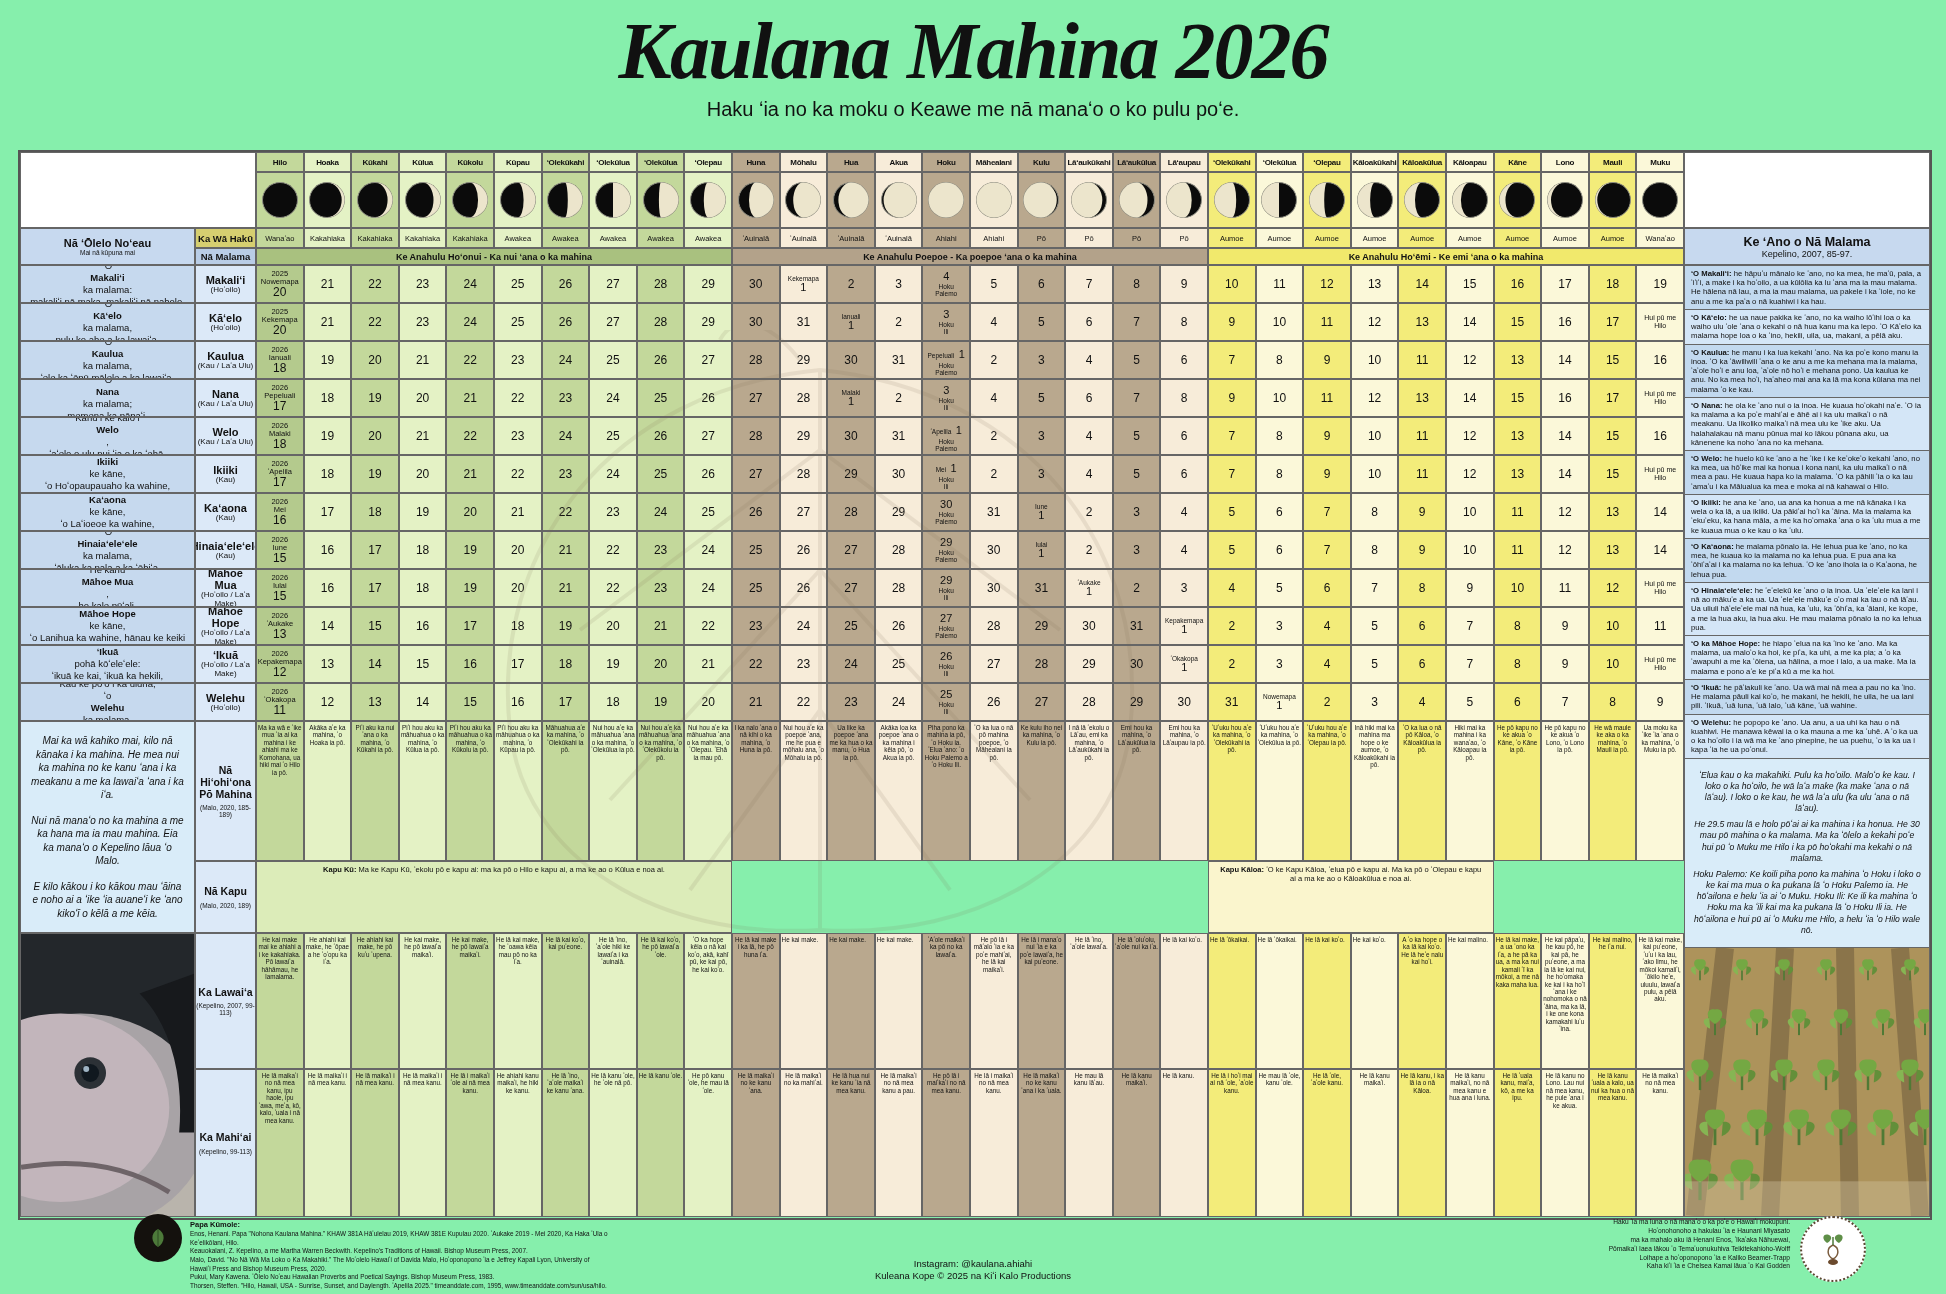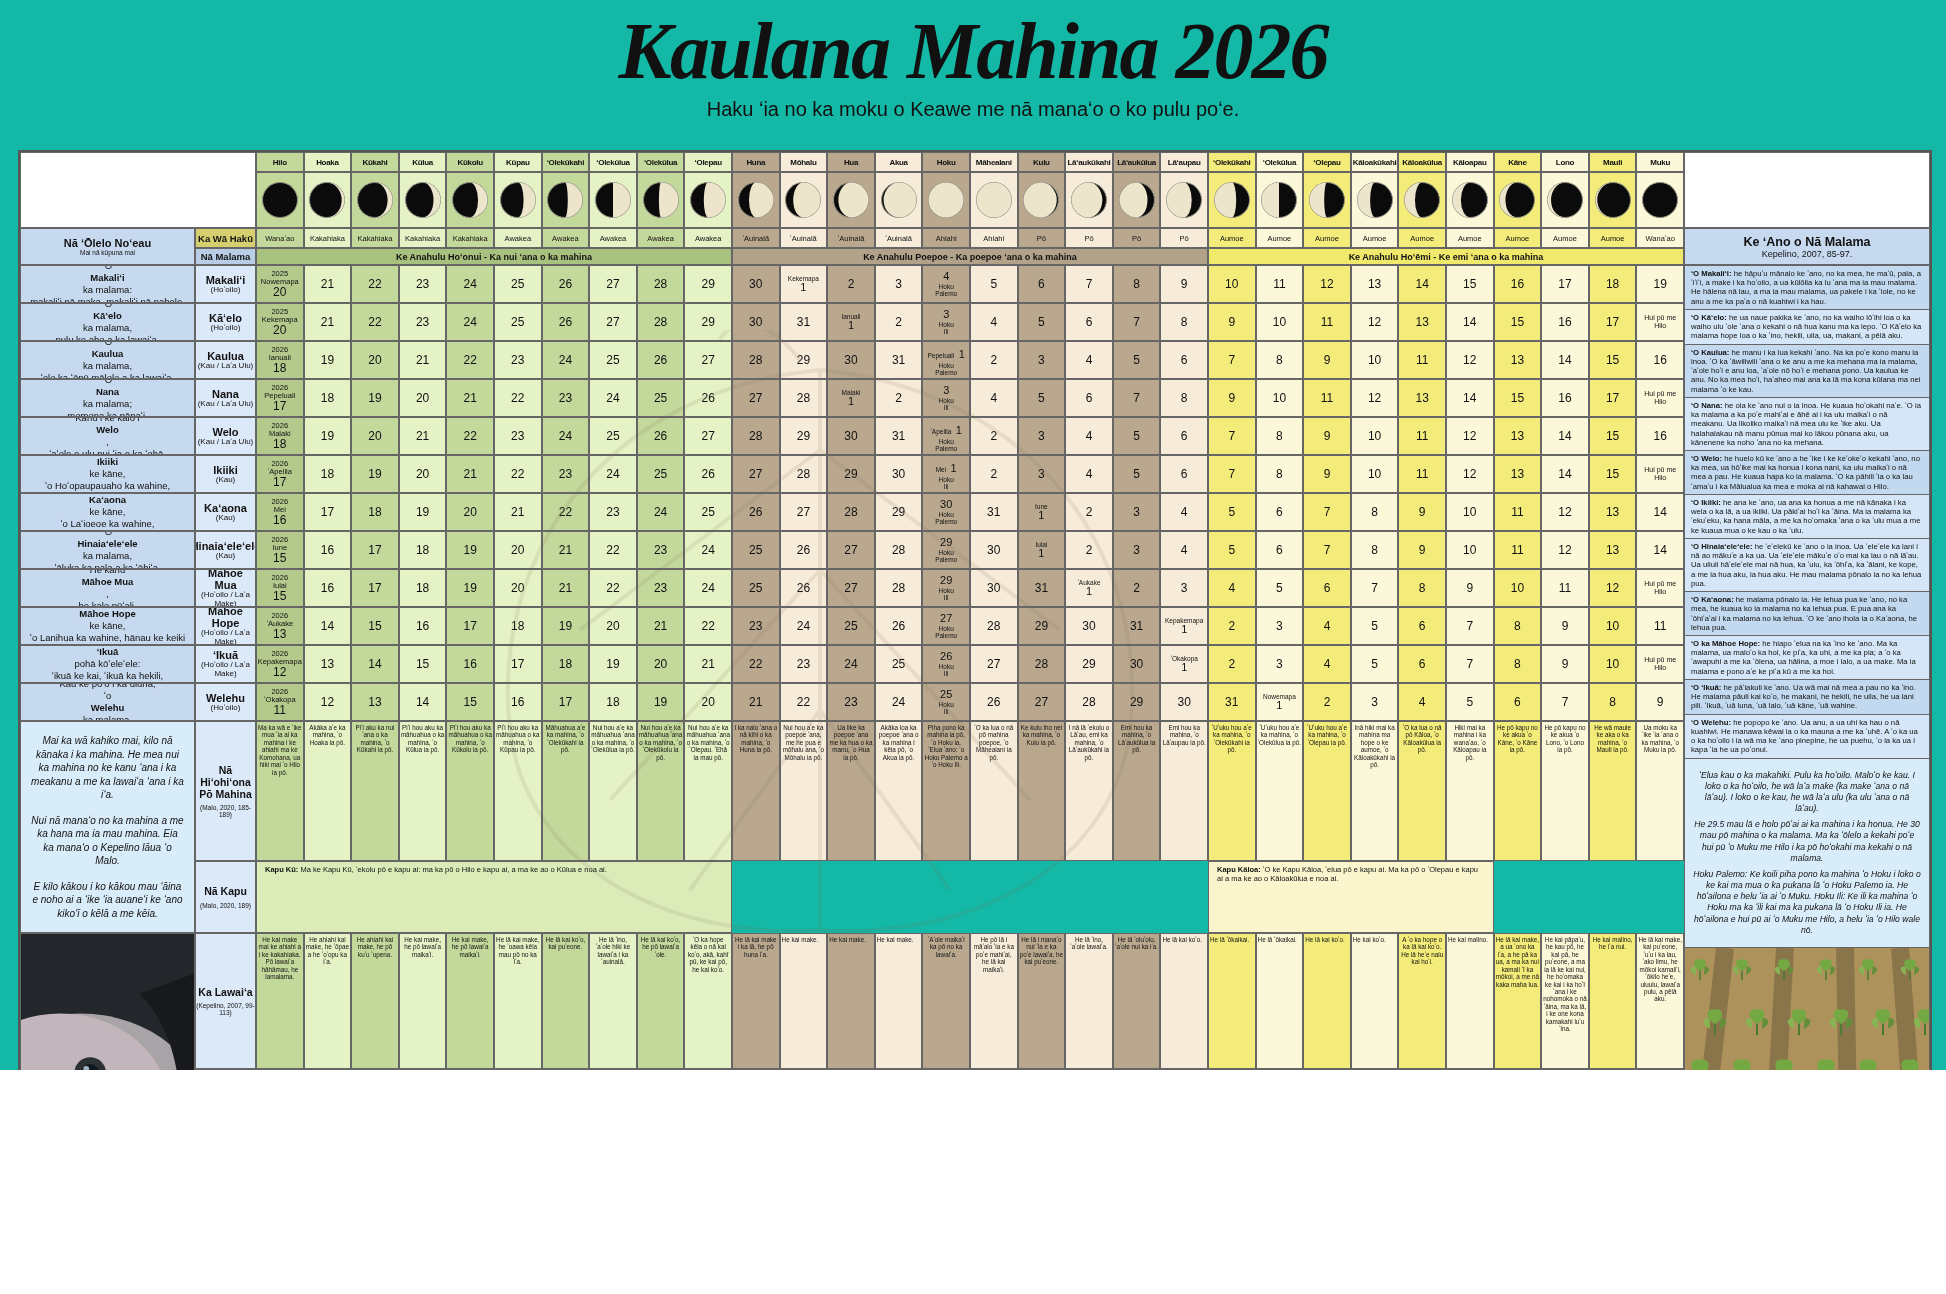--- a/index.html
+++ b/index.html
@@ -1,16 +1,16 @@
 <!DOCTYPE html>
 <html><head>
 <meta charset="utf-8">
 <style>
   html,body{margin:0;padding:0;background:#ffffff;}
-  #page{position:relative;width:1946px;height:1070px;background:#14b8a6;overflow:hidden;
+  #page{position:relative;width:1946px;height:1294px;background:#86efac;overflow:hidden;
         font-family:"Liberation Sans",sans-serif;color:#111;}
   .title{position:absolute;top:6px;left:0;width:100%;text-align:center;
          font-family:"Liberation Serif",serif;font-style:italic;font-size:80px;font-weight:600;
          letter-spacing:-2px;}
   .subtitle{position:absolute;top:98px;left:0;width:100%;text-align:center;font-size:20px;}
   #calendar-grid{position:absolute;left:18px;top:150px;width:1910px;height:1066px;
       display:grid;border:2px solid #555;
       grid-template-columns:175px 61px repeat(30,1fr) 246px;
       grid-template-rows:20px 56px 20px 17px repeat(12,38px) 140px 72px 136px 148px;}
   .c{border:1px solid #666;box-sizing:border-box;display:flex;flex-direction:column;
@@ -25,21 +25,21 @@
   .startcell .yr,.startcell .mo{font-size:7.5px;}
   .startcell .dd{font-size:12px;}
   .prov{font-size:9.5px;line-height:1.25;padding:2px 4px;}
   .mname{font-size:11px;font-weight:bold;line-height:1.1;}
   .mseason{font-size:8px;line-height:1.1;}
   .leftheadtitle{font-size:11px;font-weight:bold;}
   .leftheadsub{font-size:6.5px;}
   .rowlabel .t{font-size:10.5px;font-weight:bold;line-height:1.15;}
   .rowlabel .cite{font-size:6.5px;margin-top:4px;}
   .potext{font-size:6.3px;line-height:1.18;padding:2px 1px;align-items:flex-start;justify-content:flex-start;}
-  .kaputext{font-size:7.5px;line-height:1.2;padding:3px 8px;align-items:flex-start;justify-content:flex-start;text-align:left;display:block;}
+  .kaputext{font-size:7.5px;line-height:1.2;padding:3px 8px;align-items:flex-start;justify-content:flex-start;text-align:center;display:block;}
   .introcell{font-style:italic;font-size:10px;line-height:1.35;padding:8px 10px;background:#d9ecf9;}
   .introcell p{margin:6px 0;}
   .rp-head .t{font-size:12.5px;font-weight:bold;}
   .rp-head .cite{font-size:9px;}
   .rp-body{display:flex;flex-direction:column;border:1px solid #666;box-sizing:border-box;min-height:0;}
   .rp-desc{font-size:7.7px;line-height:1.2;padding:3px 6px;border-bottom:1px solid #666;text-align:left;}
   .rp-sum{font-size:8.6px;font-style:italic;line-height:1.3;padding:6px 8px;background:#d9ecf9;
           border-bottom:1px solid #666;text-align:center;}
   .rp-sum p{margin:5px 0;}
   .photo{flex:1;min-height:0;position:relative;}
@@ -1629,22 +1629,22 @@
         <div class="t">Ke ʻAno o Nā Malama</div>
         <div class="cite">Kepelino, 2007, 85-97.</div>
       </div>
       <div class="rp-body" style="grid-area: 5 / 33 / span 16;">
         <div class="rp-desc" style="background: rgb(194, 217, 239);"><b>ʻO Makaliʻi:</b> he hāpuʻu mānalo ke ʻano, no ka mea, he maʻū, pala, a ʻiʻiʻi, a make i ka hoʻoilo, a ua kūlōlia ka lu ʻana ma ia mau malama. He hālena nā lau, a ma ia mau malama, ua pakele i ka ʻiole, no ke anu a me ka paʻa o nā kuahiwi i ka hau.</div>
         <div class="rp-desc" style="background: rgb(212, 230, 247);"><b>ʻO Kāʻelo:</b> he ua naue pakika ke ʻano, no ka waiho lōʻihi loa o ka waiho ulu ʻole ʻana o kekahi o nā hua kanu ma ka lepo. ʻO Kāʻelo ka malama hope loa o ka ʻino, hekili, uila, ua, makani, a pēlā aku.</div>
         <div class="rp-desc" style="background: rgb(194, 217, 239);"><b>ʻO Kaulua:</b> he manu i ka lua kekahi ʻano. Na ka poʻe kono manu ia inoa. ʻO ka ʻāwiliwili ʻana o ke anu a me ka mehana ma ia malama, ʻaʻole hoʻi e anu loa, ʻaʻole nō hoʻi e mehana pono. Ua kaulua ke anu. No ka mea hoʻi, haʻaheo mai ana ka lā ma kona kūlana ma nei malama ʻo ke kau.</div>
         <div class="rp-desc" style="background: rgb(212, 230, 247);"><b>ʻO Nana:</b> he ola ke ʻano nui o ia inoa. He kuaua hoʻokahi naʻe. ʻO ia ka malama a ka poʻe mahiʻai e āhē ai i ka ulu maikaʻi o nā meakanu. Ua likoliko maikaʻi nā mea ulu ke ʻike aku. Ua halahalakau nā manu pūnua mai ko lākou pūnana aku, ua kānenene ka noho ʻana no ka mehana.</div>
         <div class="rp-desc" style="background: rgb(194, 217, 239);"><b>ʻO Welo:</b> he huelo kū ke ʻano a he ʻike i ke keʻokeʻo kekahi ʻano, no ka mea, ua hōʻike mai ka honua i kona nani, ka ulu maikaʻi o nā mea a pau. He kuaua hapa ko ia malama. ʻO ka pāhili ʻia o ka lau ʻamaʻu i ka Mālualua ka mea e moka ai nā kahawai o Hilo.</div>
         <div class="rp-desc" style="background: rgb(212, 230, 247);"><b>ʻO Ikiiki:</b> he ana ke ʻano, ua ana ka honua a me nā kānaka i ka wela o ka lā, a ua ikiiki. Ua pākiʻai hoʻi ka ʻāina. Ma ia malama ka ʻekuʻeku, ka hana māla, a me ka hoʻomaka ʻana o ka ʻulu mua a me ke kuaua mua o ke kau o ka ʻulu.</div>
+        <div class="rp-desc" style="background: rgb(194, 217, 239);"><b>ʻO Kaʻaona:</b> he malama pōnalo ia. He lehua pua ke ʻano, no ka mea, he kuaua ko ia malama no ka lehua pua. E pua ana ka ʻōhiʻaʻai i ka malama no ka lehua. ʻO ke ʻano ihola ia o Kaʻaona, he lehua pua.</div>
         <div class="rp-desc" style="background: rgb(212, 230, 247);"><b>ʻO Hinaiaʻeleʻele:</b> he ʻeʻelekū ke ʻano o ia inoa. Ua ʻeleʻele ka lani i nā ao mākuʻe a ka ua. Ua ʻeleʻele mākuʻe oʻo mai ka lau o nā lāʻau. Ua uliuli hāʻeleʻele mai nā hua, ka ʻulu, ka ʻōhiʻa, ka ʻālani, ke kope, a me ia hua aku, ia hua aku. He mau malama pōnalo ia no ka lehua pua.</div>
-        <div class="rp-desc" style="background: rgb(194, 217, 239);"><b>ʻO Kaʻaona:</b> he malama pōnalo ia. He lehua pua ke ʻano, no ka mea, he kuaua ko ia malama no ka lehua pua. E pua ana ka ʻōhiʻaʻai i ka malama no ka lehua. ʻO ke ʻano ihola ia o Kaʻaona, he lehua pua.</div>
         <div class="rp-desc" style="background: rgb(212, 230, 247);"><b>ʻO ka Māhoe Hope:</b> he hiapo ʻelua na ka ʻino ke ʻano. Ma ka malama, ua maloʻo ka hoi, ke piʻa, ka uhi, a me ka pia; a ʻo ka ʻawapuhi a me ka ʻōlena, ua hālina, a moe i lalo, a ua make. Ma ia malama e pono aʻe ke piʻa kū a me ka hoi.</div>
         <div class="rp-desc" style="background: rgb(194, 217, 239);"><b>ʻO ʻIkuā:</b> he pāʻiakuli ke ʻano. Ua wā mai nā mea a pau no ka ʻino. He malama pāuli kai koʻo, he makani, he hekili, he uila, he ua lani pili. ʻIkuā, ʻuā luna, ʻuā lalo, ʻuā kāne, ʻuā wahine.</div>
         <div class="rp-desc" style="background: rgb(212, 230, 247);"><b>ʻO Welehu:</b> he popopo ke ʻano. Ua anu, a ua uhi ka hau o nā kuahiwi. He manawa kēwai ia o ka mauna a me ka ʻuhē. A ʻo ka ua o ka hoʻoilo i ia wā ma ke ʻano pinepine, he ua puehu, ʻo ia ka ua i kapa ʻia he ua poʻonui.</div>
         <div class="rp-sum">
           <p>ʻElua kau o ka makahiki. Pulu ka hoʻoilo. Maloʻo ke kau. I loko o ka hoʻoilo, he wā laʻa make (ka make ʻana o nā lāʻau). I loko o ke kau, he wā laʻa ulu (ka ulu ʻana o nā lāʻau).</p>
           <p>He 29.5 mau lā e holo pōʻai ai ka mahina i ka honua. He 30 mau pō mahina o ka malama. Ma ka ʻōlelo a kekahi poʻe hui pū ʻo Muku me Hilo i ka pō hoʻokahi ma kekahi o nā malama.</p>
           <p>Hoku Palemo: Ke koili piha pono ka mahina ʻo Hoku i loko o ke kai ma mua o ka pukana lā ʻo Hoku Palemo ia. He hōʻailona e helu ʻia ai ʻo Muku. Hoku Ili: Ke ili ka mahina ʻo Hoku ma ka ʻili kai ma ka pukana lā ʻo Hoku Ili ia. He hōʻailona e hui pū ai ʻo Muku me Hilo, a helu ʻia ʻo Hilo wale nō.</p>
         </div>
         <div class="photo"><svg width="100%" height="100%" viewBox="0 0 244 270" preserveAspectRatio="none">
   <rect width="244" height="270" fill="#b2995f"></rect>

